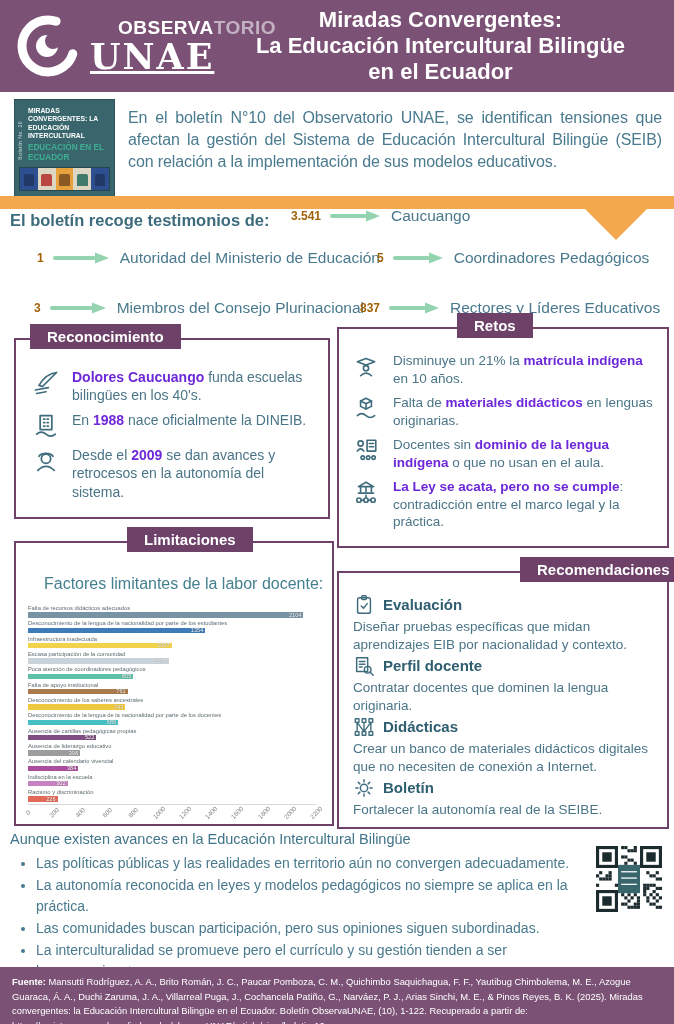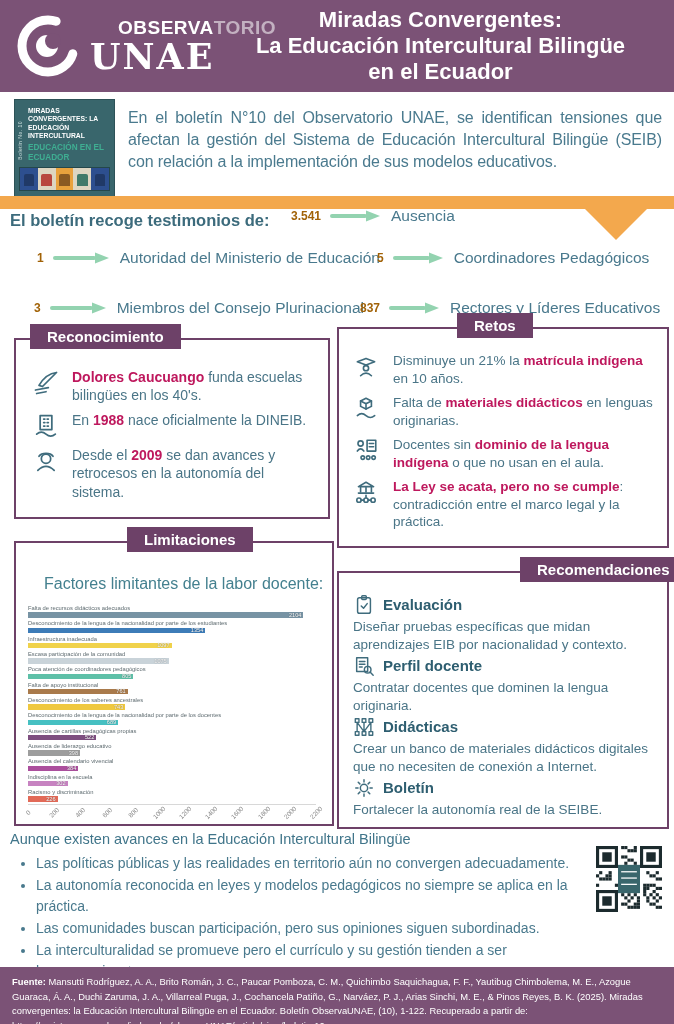--- a/index.html
+++ b/index.html
@@ -5,21 +5,21 @@
   html,body{margin:0;padding:0;background:#e8e8e8;}
   #poster{position:relative;width:674px;height:1024px;background:#ffffff;overflow:hidden;
           font-family:"Liberation Sans",sans-serif;margin:0 auto;}
   
   .header{position:absolute;top:0;left:0;right:0;height:92px;background:#7b5276;display:flex;align-items:center;}
   .logo{display:flex;align-items:center;gap:10px;padding-left:16px;width:232px;box-sizing:border-box;}
   .logo-mark{width:64px;height:64px;flex:0 0 auto;}
   .logo-text{display:flex;flex-direction:column;line-height:1;}
   .logo-line1{font-size:19px;font-weight:bold;color:#fff;letter-spacing:.5px;margin-left:28px;}
   .logo-line1 .lt{color:rgba(255,255,255,.55);font-weight:600;}
-  .logo-unae{font-family:"DejaVu Serif",serif;font-weight:bold;font-size:35px;color:#fff;letter-spacing:2px;margin-top:2px;}
+  .logo-unae{font-family:"DejaVu Serif",serif;font-weight:bold;font-size:35px;color:#fff;letter-spacing:2px;margin-top:2px;text-decoration:underline;}
   .header-title{flex:1;text-align:center;color:#fff;font-weight:bold;font-size:22px;line-height:1.18;padding-right:25px;}
   
   .cover{position:absolute;left:14px;top:99px;width:101px;height:98px;background:#39666c;box-shadow:0 0 0 1px #2d5257 inset;}
   .cover-spine{position:absolute;left:3px;top:22px;color:#cfe0df;font-size:5px;writing-mode:vertical-rl;transform:rotate(180deg);letter-spacing:.5px;}
   .cover-text{position:absolute;left:14px;top:8px;width:78px;color:#fff;font-weight:bold;font-size:6.8px;line-height:1.25;}
   .cover-text-green{color:#3fae92;font-weight:bold;font-size:8.2px;line-height:1.2;margin-top:2px;}
   .cover-art{position:absolute;left:5px;bottom:6px;right:5px;height:22px;display:flex;border:1px solid #24474b;}
   .cover-art div{flex:1;position:relative;}
   .cover-art div i{position:absolute;left:20%;top:25%;width:60%;height:55%;background:rgba(0,0,0,.28);border-radius:2px 2px 0 0;}
   .intro-text{position:absolute;left:128px;top:107px;width:534px;font-size:16px;color:#4a7a8e;
@@ -36,21 +36,21 @@
   .arrow svg{display:block;}
   
   .panel{position:absolute;background:#fff;border:2px solid #6d4168;}
   .panel-tab{position:absolute;background:#6d4168;color:#fff;font-weight:bold;font-size:15px;
              padding:4px 17px;z-index:3;white-space:nowrap;}
   .p-items{position:absolute;left:0;right:0;top:0;bottom:0;display:flex;flex-direction:column;justify-content:space-evenly;box-sizing:border-box;}
   .p-row{display:flex;align-items:flex-start;gap:10px;padding:0 12px;}
   .p-icon{flex:0 0 30px;color:#3f6c7d;margin-top:1px;}
   .p-icon svg{display:block;}
   .p-text{font-size:14px;color:#4a7587;line-height:1.3;}
-  .p-text b{color:#be185d;}
+  .p-text b{color:#6d28d9;}
   .retos .p-text{font-size:13.5px;}
   
   .chart-title{position:absolute;left:28px;top:32px;font-size:16px;color:#44808f;}
   .chart{position:absolute;left:12px;right:16px;top:62px;}
   .chart-row{margin-bottom:2.6px;}
   .chart-label{font-size:5.8px;color:#5e6b70;line-height:1.25;}
   .chart-barwrap{width:100%;height:5.5px;}
   .chart-bar{height:100%;position:relative;}
   .chart-val{position:absolute;right:2px;top:-0.5px;font-size:5.6px;color:#fff;
              text-shadow:0 0 1px rgba(0,0,0,.55);line-height:6px;}
@@ -128,21 +128,21 @@
   <div class="t-head">El boletín recoge testimonios de:</div>
 
   <div class="t-item" style="left:291px;top:207px;">
     <span class="t-num">3.541</span>
     <span class="arrow">
         <svg width="52" height="12" viewBox="0 0 52 12">
           <rect x="0" y="4" width="37" height="4" rx="2" fill="#93d3b0"></rect>
           <polygon points="36,0.5 50,6 36,11.5" fill="#93d3b0"></polygon>
         </svg>
       </span>
-    <span class="t-label">Ausencia</span>
+    <span class="t-label">Caucuango</span>
   </div>
   <div class="t-item" style="left:37px;top:249px;">
     <span class="t-num">1</span>
     <span class="arrow">
         <svg width="58" height="12" viewBox="0 0 58 12">
           <rect x="0" y="4" width="43" height="4" rx="2" fill="#93d3b0"></rect>
           <polygon points="42,0.5 56,6 42,11.5" fill="#93d3b0"></polygon>
         </svg>
       </span>
     <span class="t-label">Autoridad del Ministerio de Educación</span>

